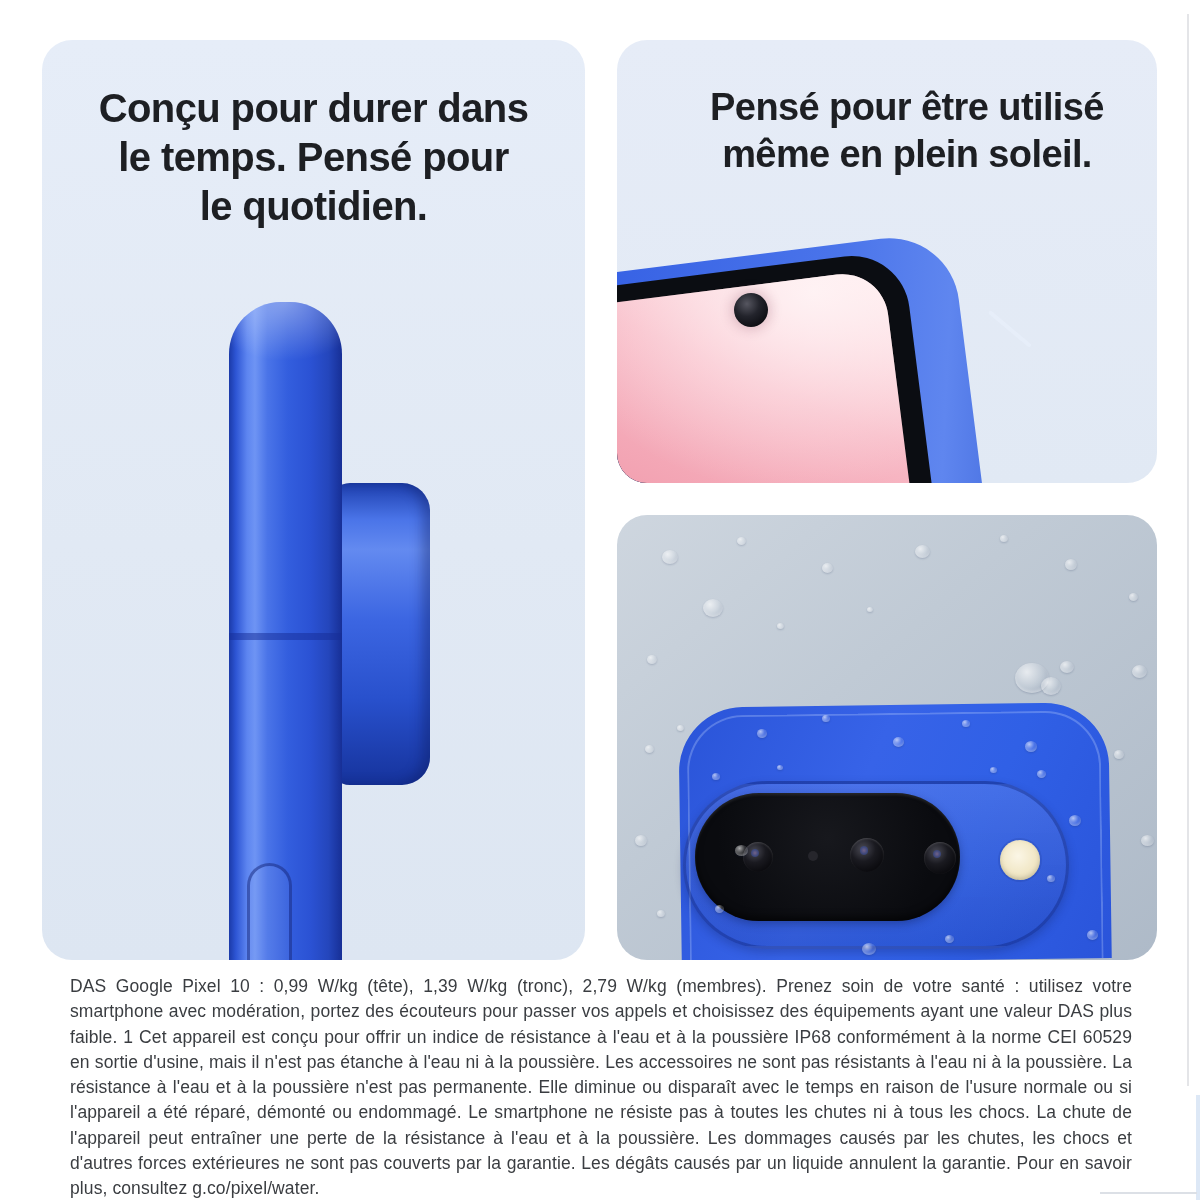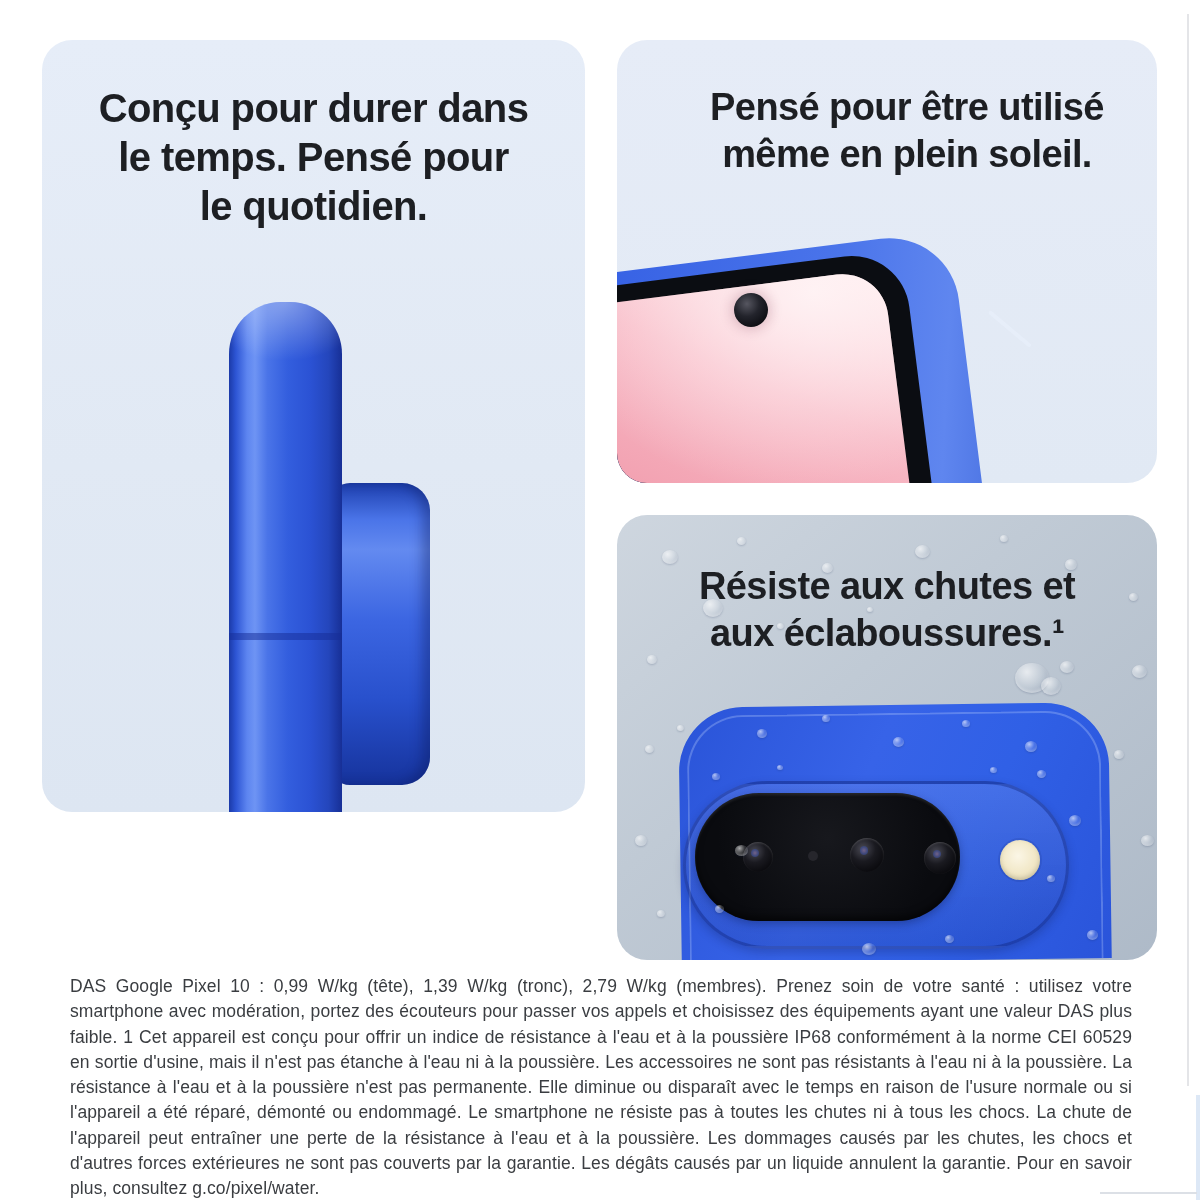--- a/index.html
+++ b/index.html
@@ -4,21 +4,21 @@
 <style>
   * { margin:0; padding:0; box-sizing:border-box; }
   html,body { background:#ffffff; }
   .canvas{
     position:relative; width:1200px; height:1200px; overflow:hidden;
     background:#ffffff; font-family:"Liberation Sans", sans-serif;
   }
   .card{
     position:absolute; border-radius:30px; overflow:hidden;
   }
-  .card-left{ left:42px; top:40px; width:543px; height:772px;
+  .card-left{ left:42px; top:40px; width:543px; height:920px;
     background:linear-gradient(180deg,#e6edf8 0%,#e1e9f4 55%,#dde6f2 100%); }
   .card-tr{ left:617px; top:40px; width:540px; height:443px;
     background:linear-gradient(180deg,#e6ecf7 0%,#e1e9f4 100%); }
   .card-br{ left:617px; top:515px; width:540px; height:445px;
     background:linear-gradient(140deg,#ced6df 0%,#c0cad5 40%,#aebac8 100%); }
   .heading{
     position:relative; z-index:5; text-align:center; white-space:pre-line;
     font-weight:600; color:#1d1f23; letter-spacing:-0.6px;
   }
   .card-left .heading{ padding-top:44px; font-size:40px; line-height:49px; }
@@ -169,22 +169,20 @@
         <div class="pc-frame"></div>
         <div class="pc-bezel"></div>
         <div class="pc-screen"></div>
       </div>
       <div class="pc-cam"></div>
       <div class="pc-seamline"></div>
     </div>
   </div>
 
   <div class="card card-br">
-    <h2 class="heading">Résiste aux chutes et
-aux éclaboussures.¹</h2>
     <div>
       <div class="pb-phone"></div>
       <div class="pb-housing"></div>
       <div class="pb-campill"></div>
       <div class="pb-lens lens1"></div>
       <div class="pb-lens lens2"></div>
       <div class="pb-lens lens3"></div>
       <div class="pb-sensor"></div>
       <div class="pb-flash"></div>
     </div>

